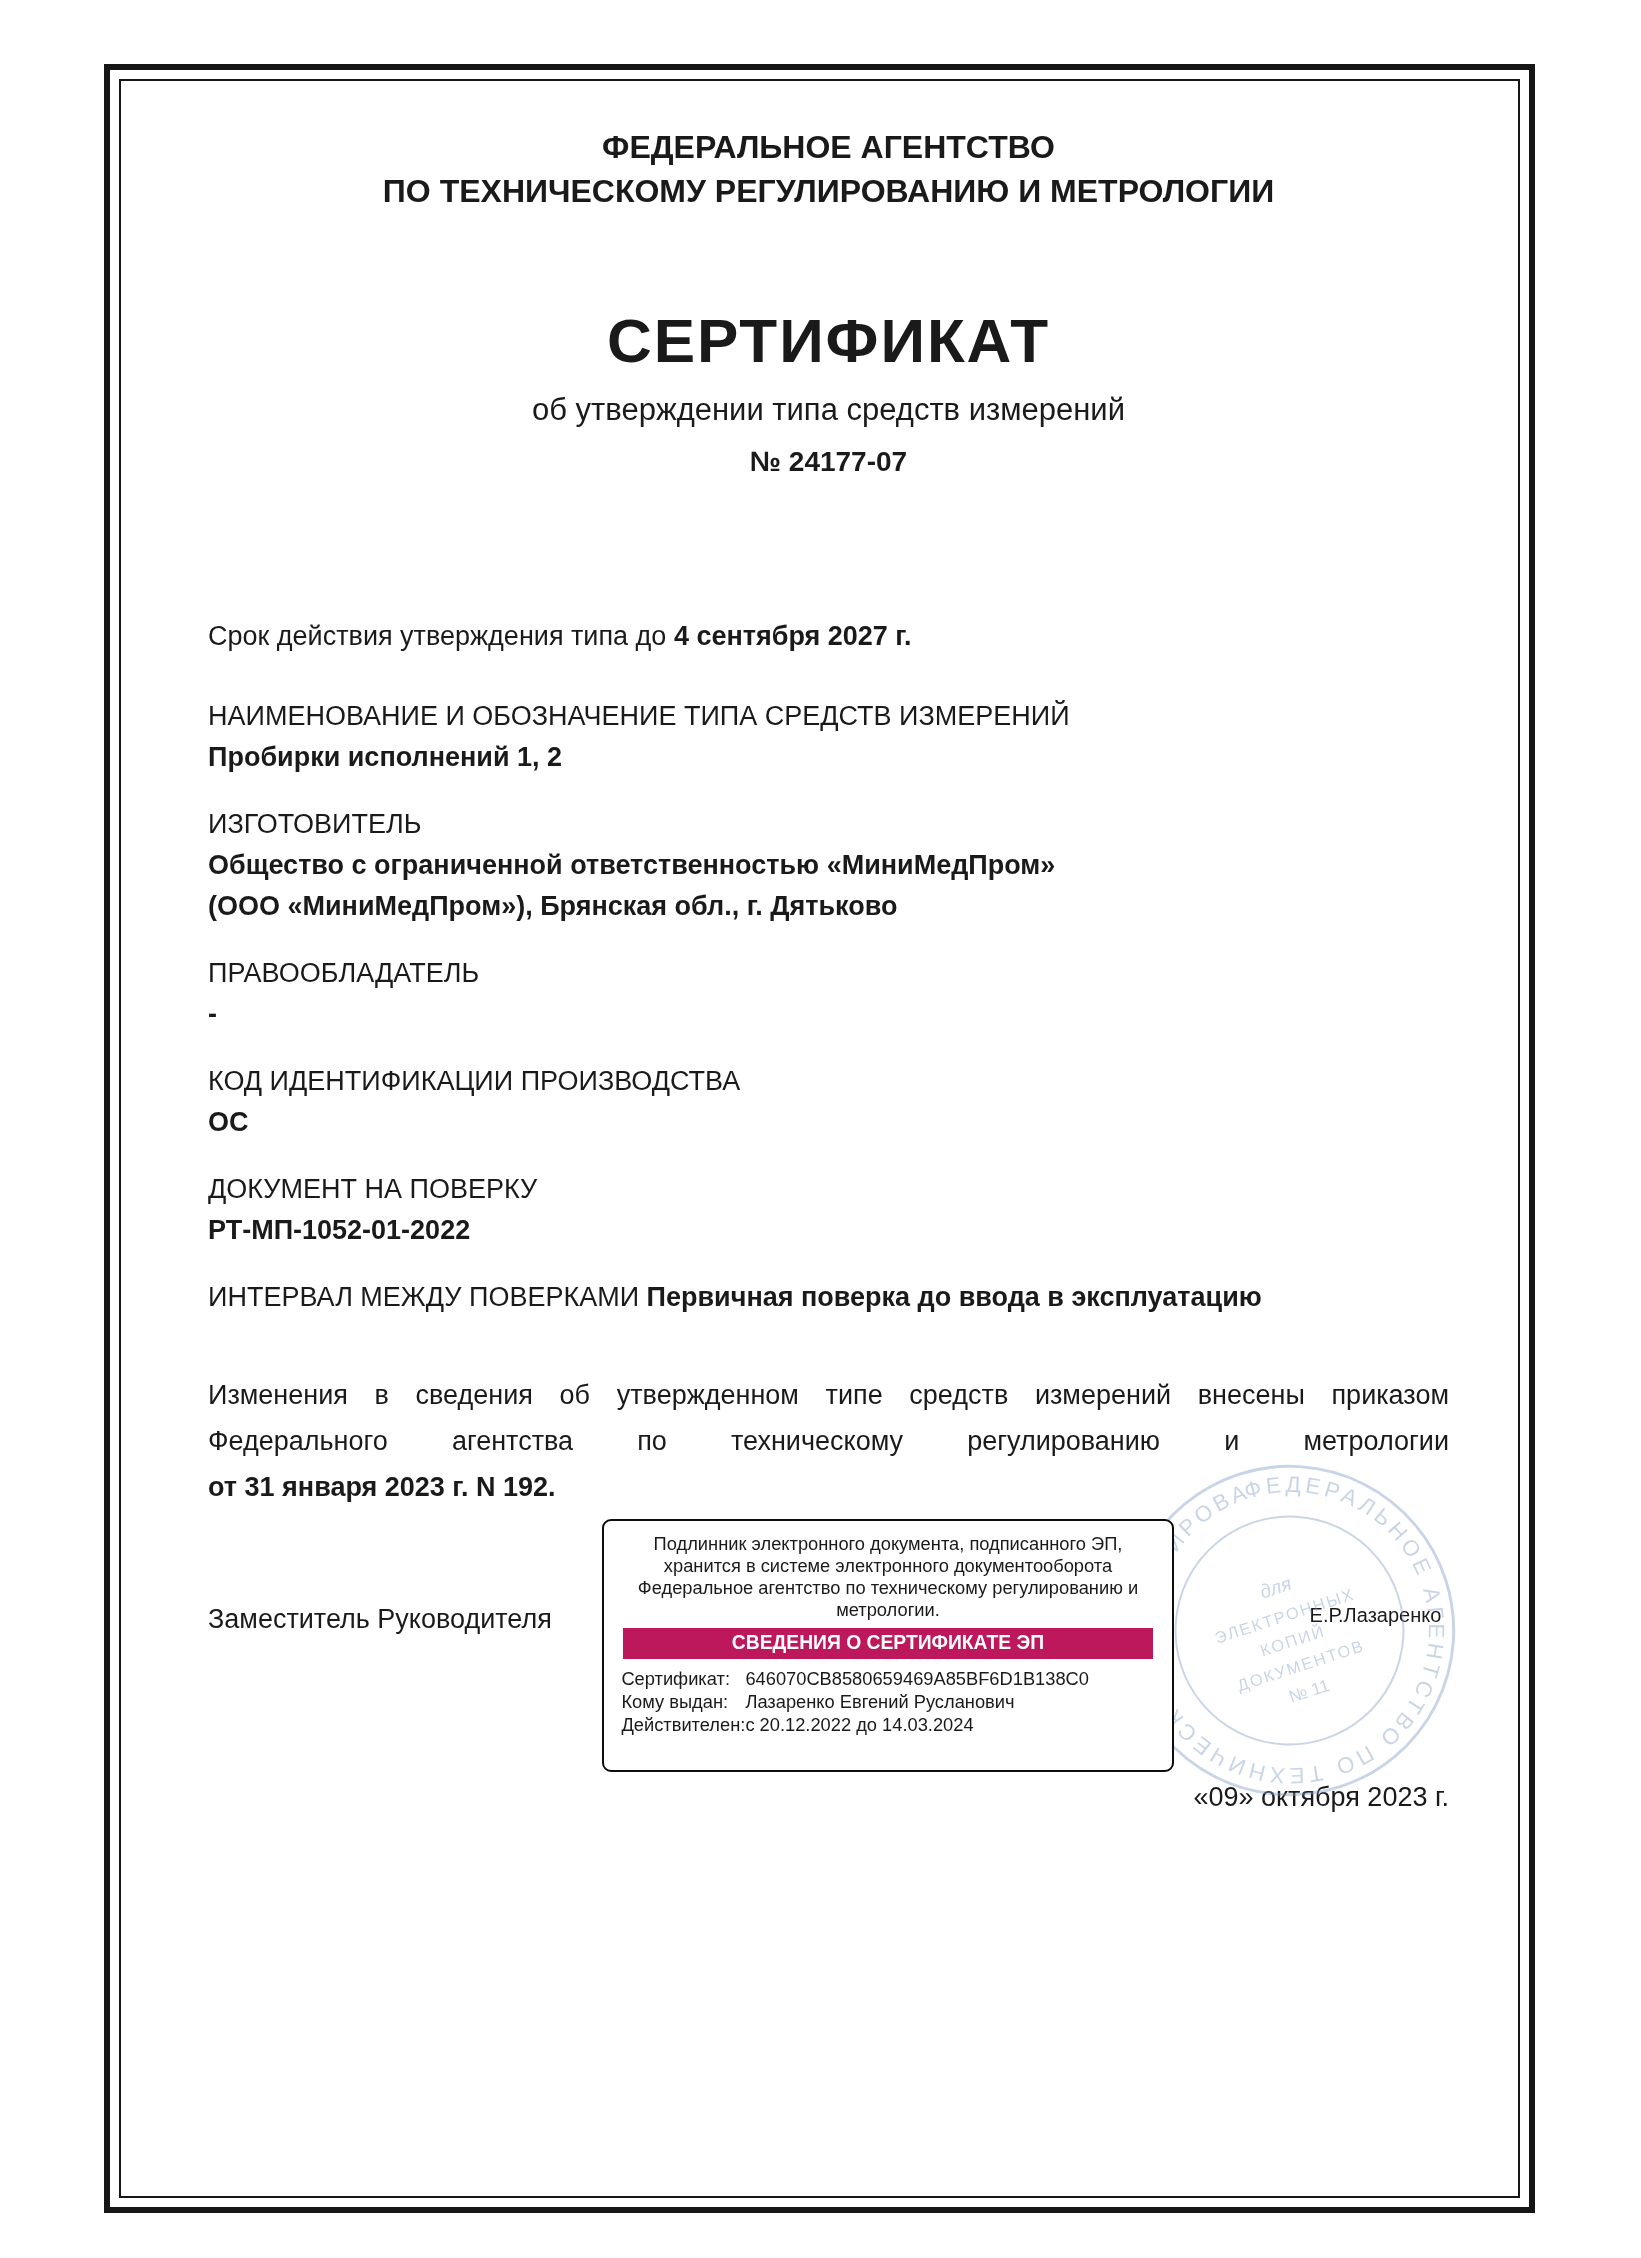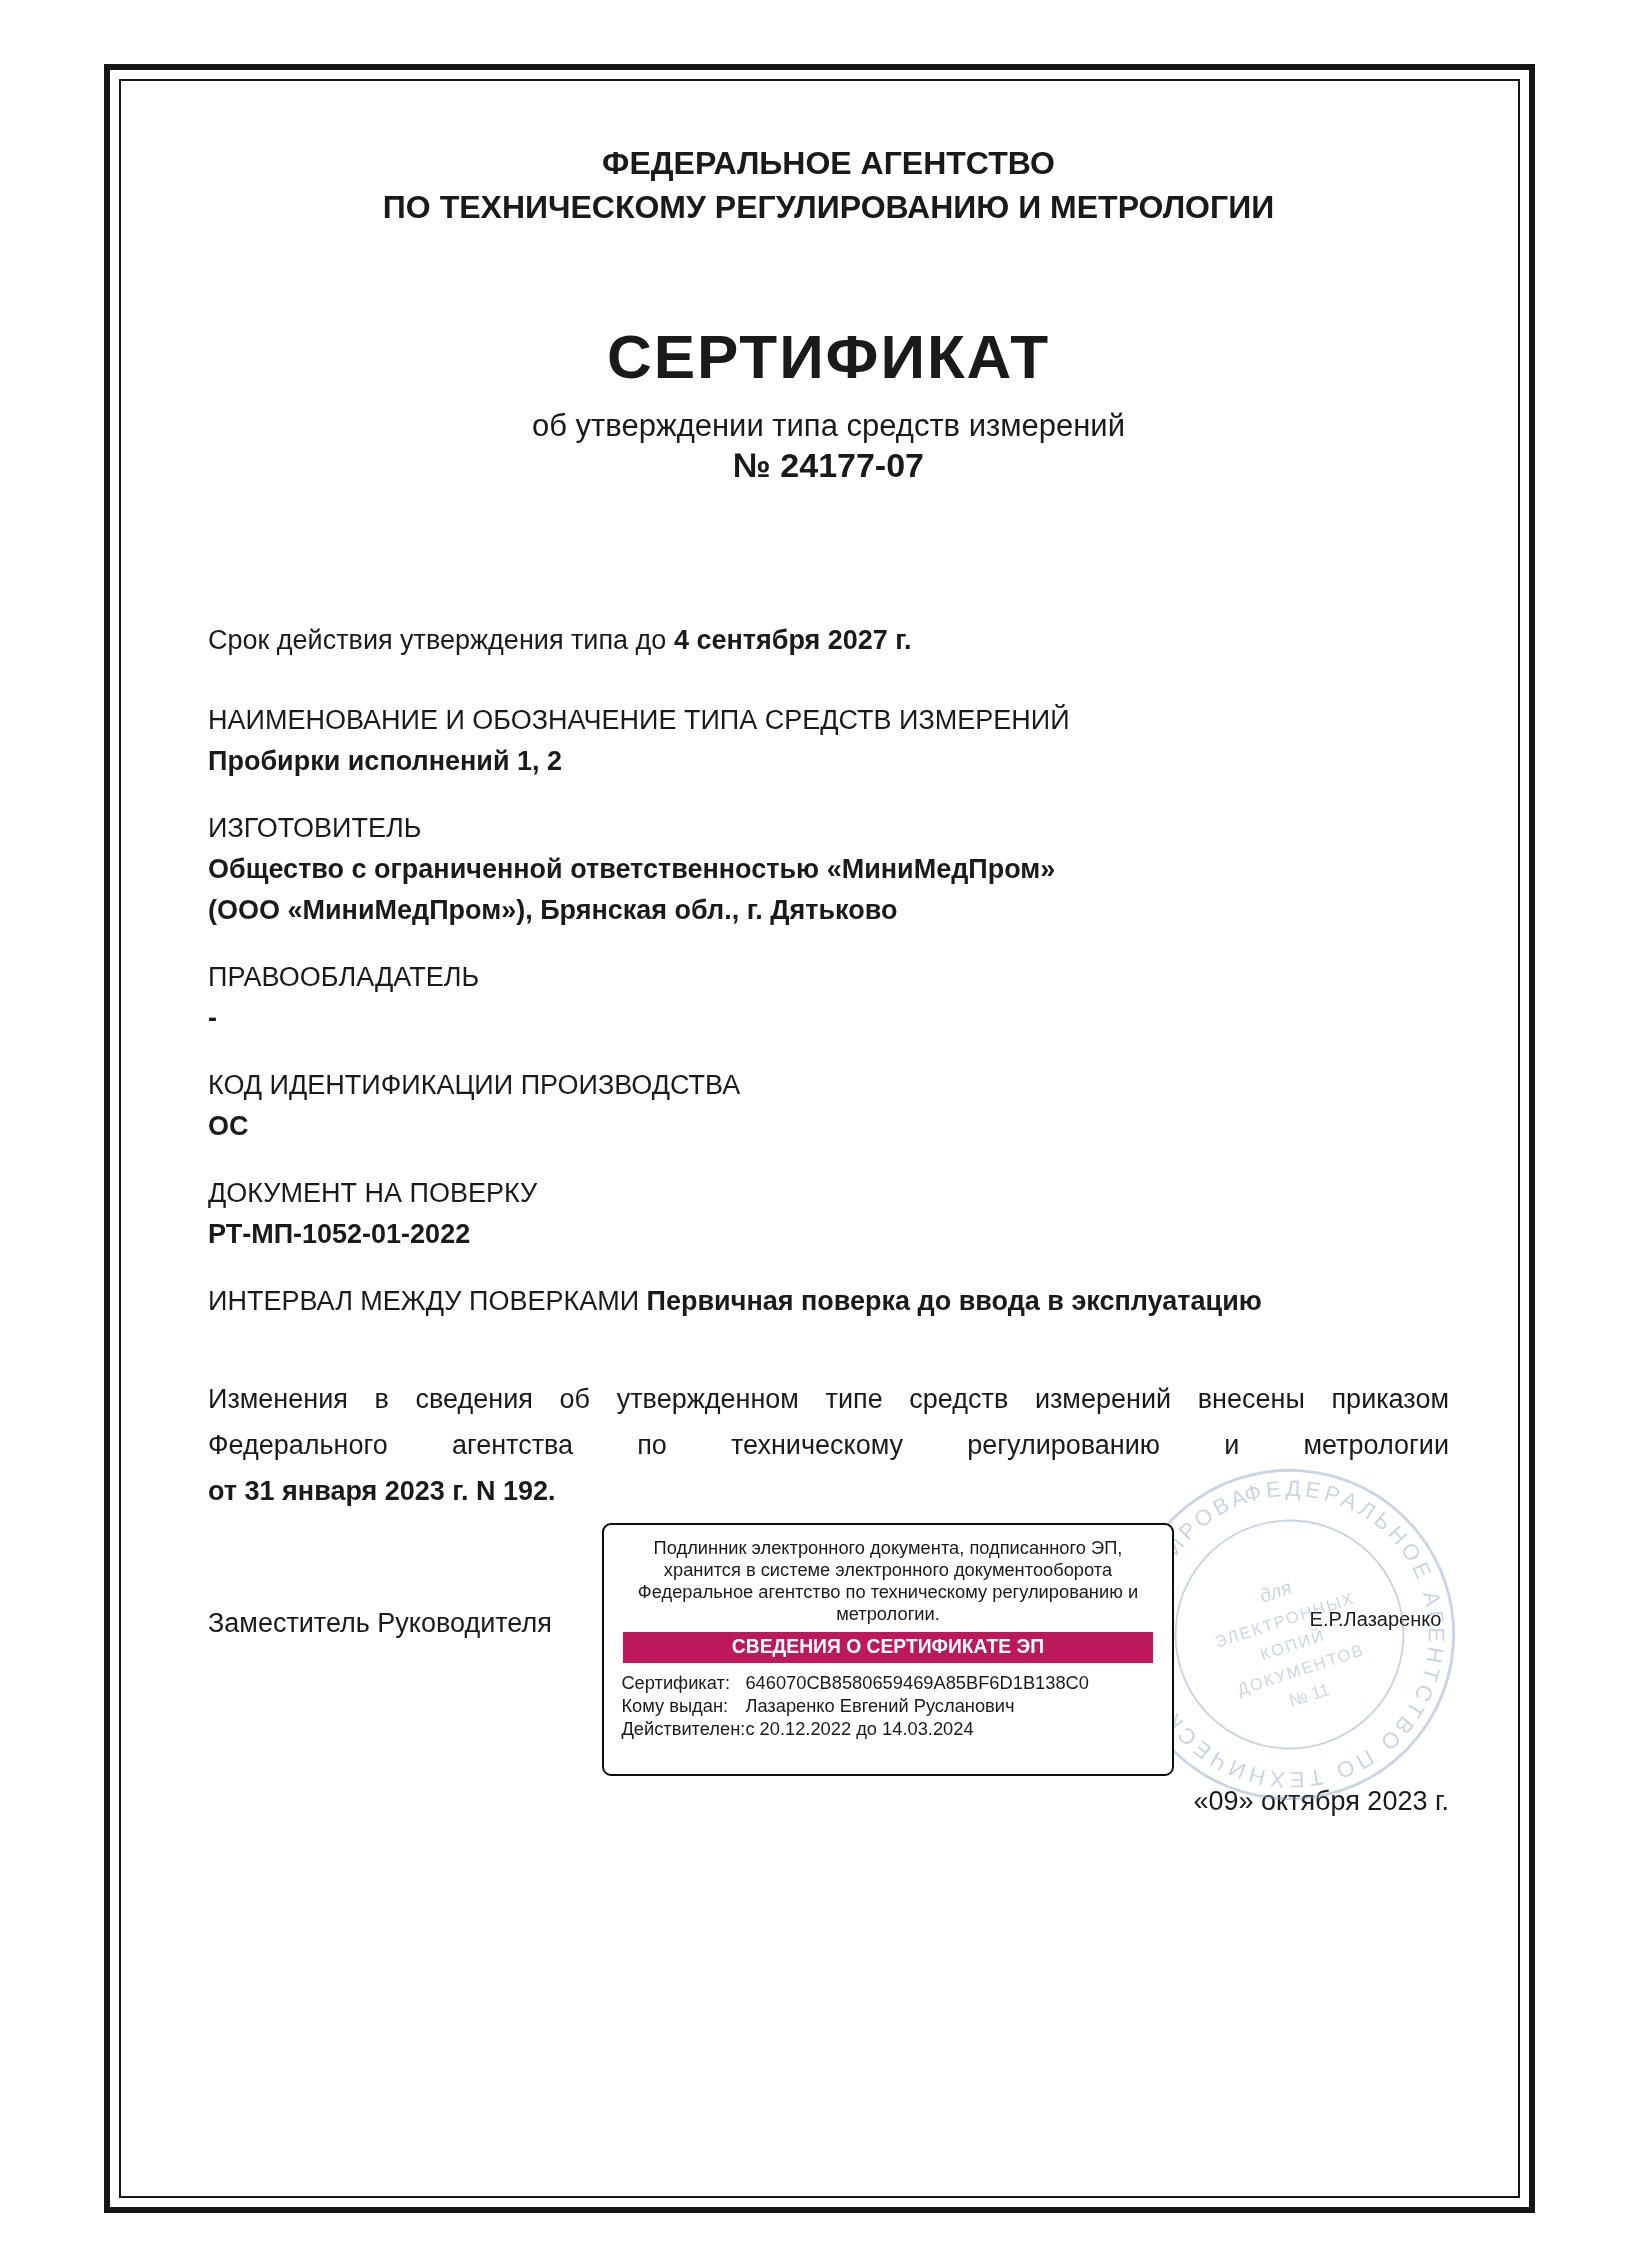--- a/index.html
+++ b/index.html
@@ -19,30 +19,30 @@
   }
   .frame-inner {
     position: absolute; left: 8.7px; top: 8.7px; right: 8.7px; bottom: 8.7px;
     border: 2.9px solid #161616;
   }
   
   .content {
     position: absolute; left: 208px; top: 85px; width: 1241px;
   }
   .agency-header {
-    margin-top: 56px;
+    margin-top: 40px;
     text-align: center;
     font-weight: 700; font-size: 32px; line-height: 44px;
   }
   .title-block { text-align: center; margin-top: 93px; }
   .doc-title {
     font-size: 62px; font-weight: 700; letter-spacing: 1.9px; line-height: 70px;
   }
   .doc-subtitle { font-size: 31px; margin-top: 13.5px; line-height: 39px; }
-  .doc-number  { font-size: 34px; font-weight: 700; margin-top: 1px; line-height: 39px; }
+  .doc-number  { font-size: 28px; font-weight: 700; margin-top: 13px; line-height: 39px; }
 
   .body-text { font-size: 27px; line-height: 41px; }
   .validity { margin-top: 135px; }
   .section { margin-top: 26px; }
   .section.first-gap { margin-top: 39px; }
   b, strong, .bold { font-weight: 700; }
 
   .interval-line { margin-top: 26px; }
 
   .changes {

